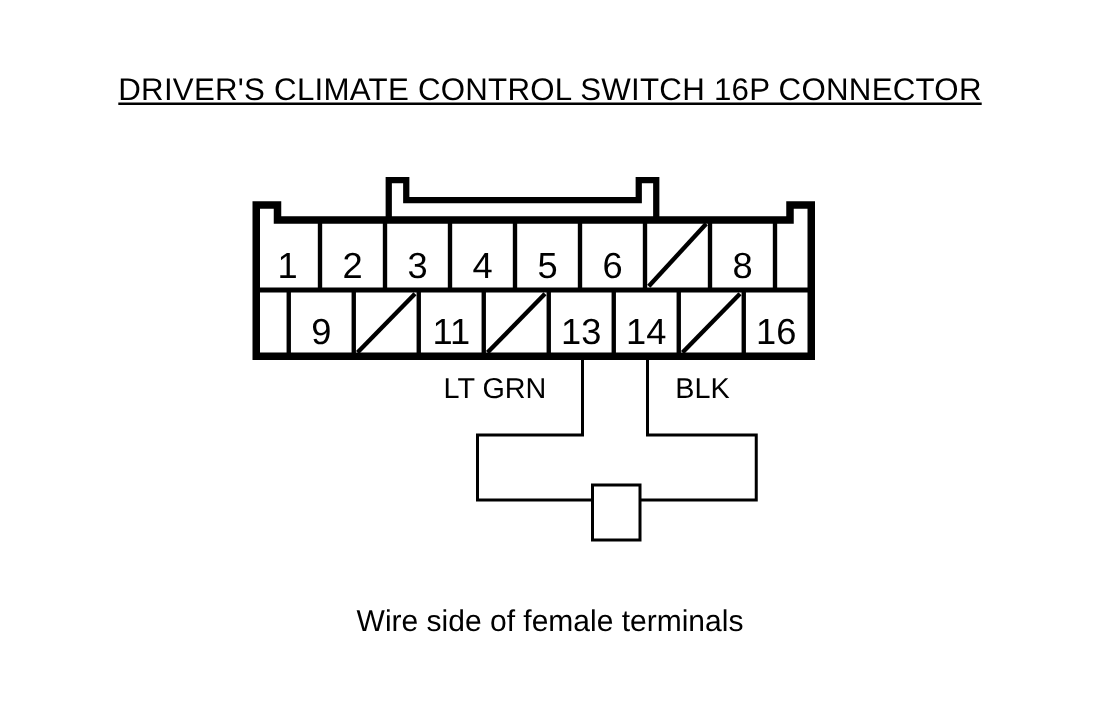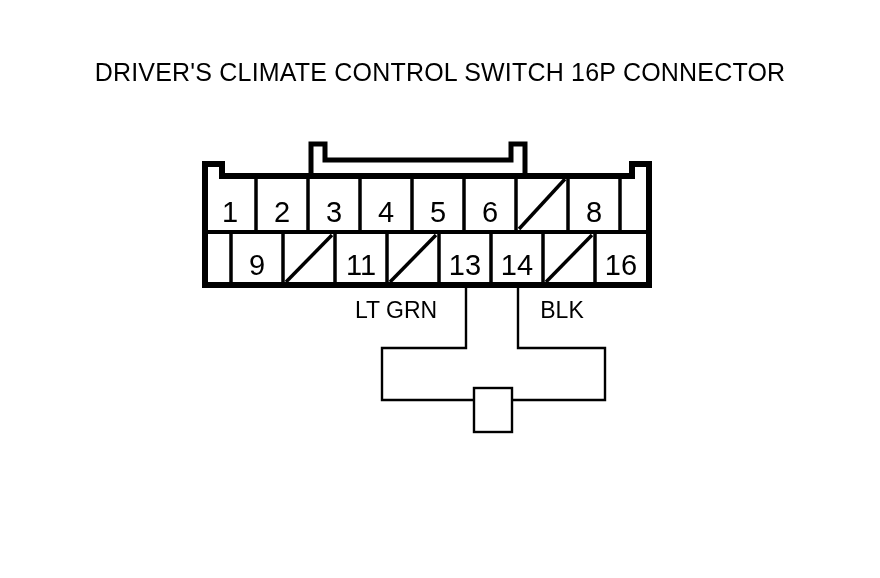--- a/index.html
+++ b/index.html
@@ -23,20 +23,21 @@
     position: absolute;
     left: 0;
     top: 58px;
     width: 880px;
     text-align: center;
     font-size: 25px;
     font-weight: normal;
     letter-spacing: 0.2px;
     white-space: nowrap;
     color: #000;
+    text-decoration: underline;
   }
   #caption {
     position: absolute;
     left: 0;
     top: 484px;
     width: 880px;
     text-align: center;
     font-size: 24px;
     font-weight: normal;
     color: #000;
@@ -141,14 +142,15 @@
       <path d="M 518 287 L 518 348 L 605 348 L 605 400 L 512 400" fill="none" stroke="#000" stroke-width="2.4"></path>
 
       <rect x="474" y="388" width="38" height="44" fill="none" stroke="#000" stroke-width="2.4"></rect>
 
       <text class="wire-label" x="396" y="318" text-anchor="middle">LT GRN</text>
       <text class="wire-label" x="562" y="318" text-anchor="middle">BLK</text>
     </g>
 
   </svg>
 
+  <div id="caption">Wire side of female terminals</div>
 
 </div>
 
 </body></html>

